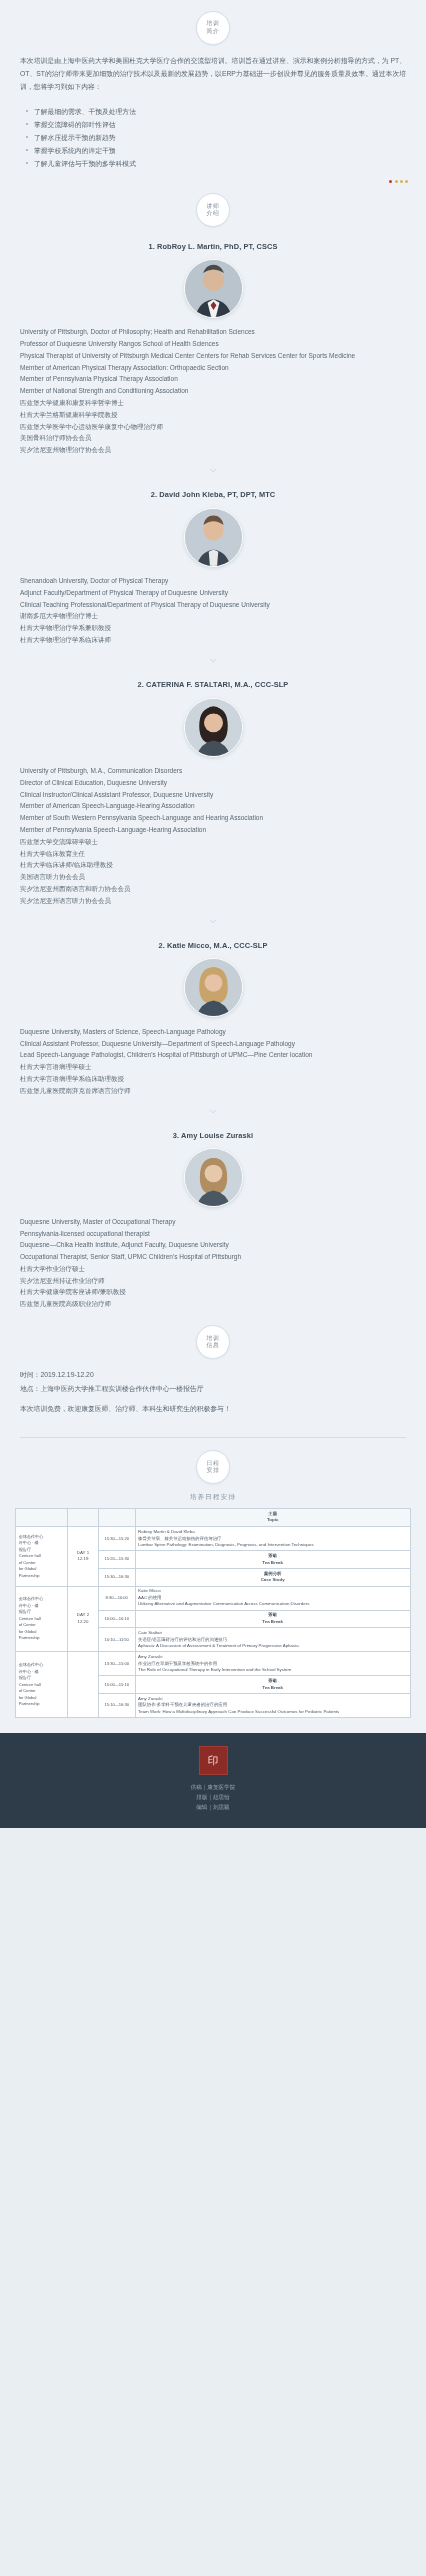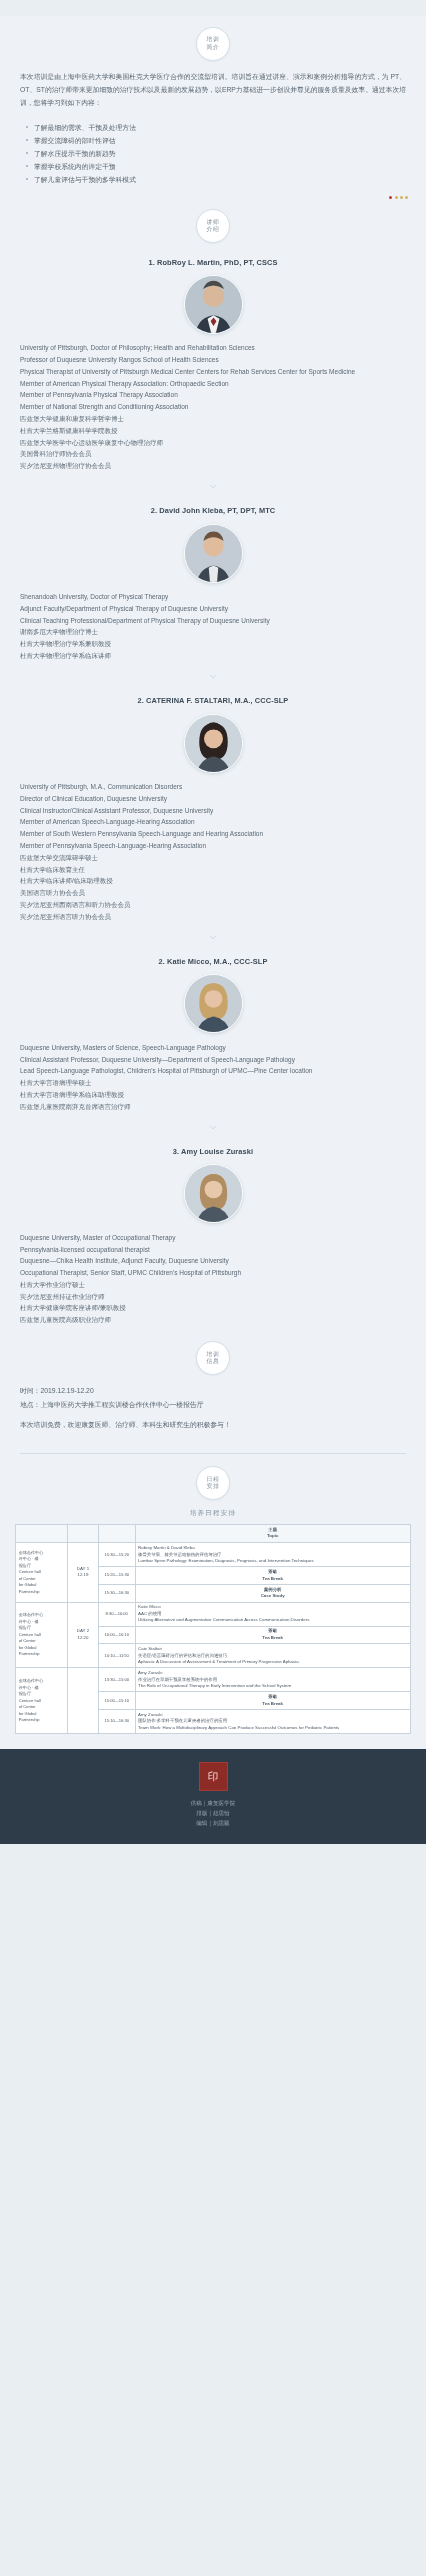--- a/index.html
+++ b/index.html
@@ -5,21 +5,21 @@
   html,body{margin:0;padding:0;}
   body{
     width:426px;
     background:#e9eef3;
     font-family:"Liberation Sans","DejaVu Sans",sans-serif;
     color:#4a5a68;
     -webkit-font-smoothing:antialiased;
   }
   .page{
     width:426px;
-    margin:16px auto;
+    margin:0 auto;
     background:#eef2f6;
     position:relative;
     overflow:hidden;
   }
   
   .dots{
     position:absolute;
     left:0;top:0;right:0;bottom:0;
     background-image:radial-gradient(#c9d6e2 0.6px, transparent 0.6px);
     background-size:15.3px 15.3px;

